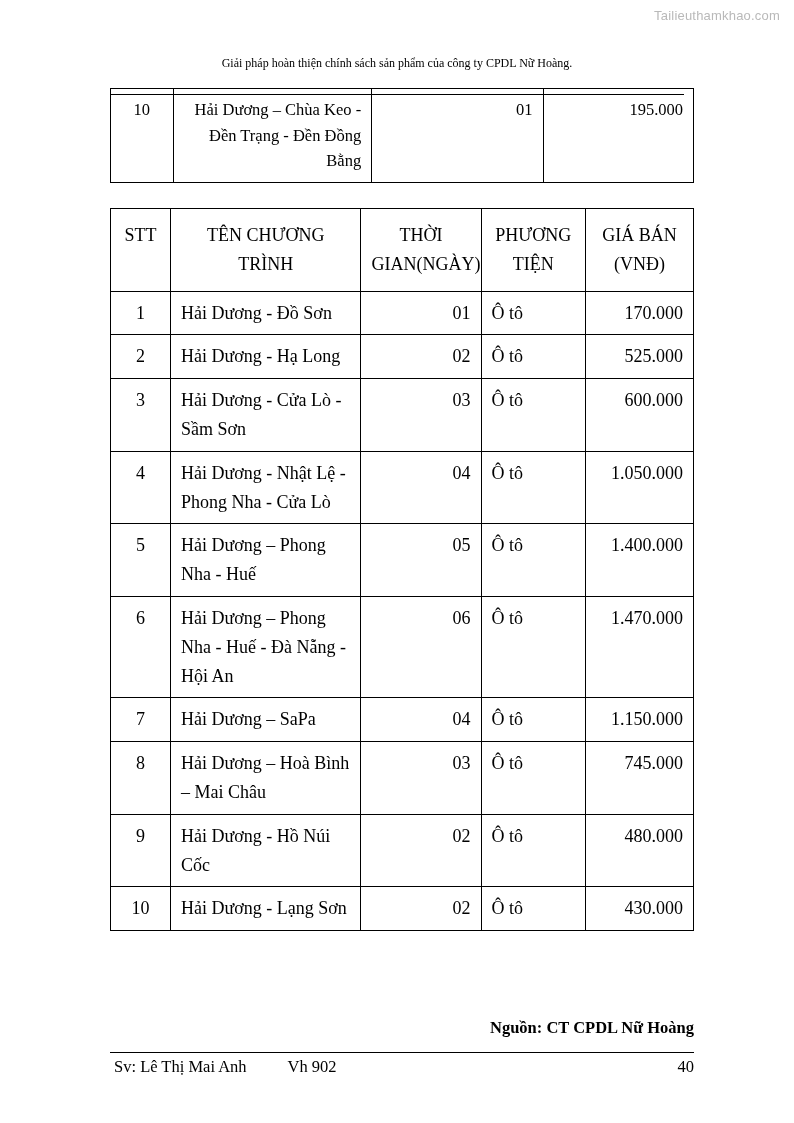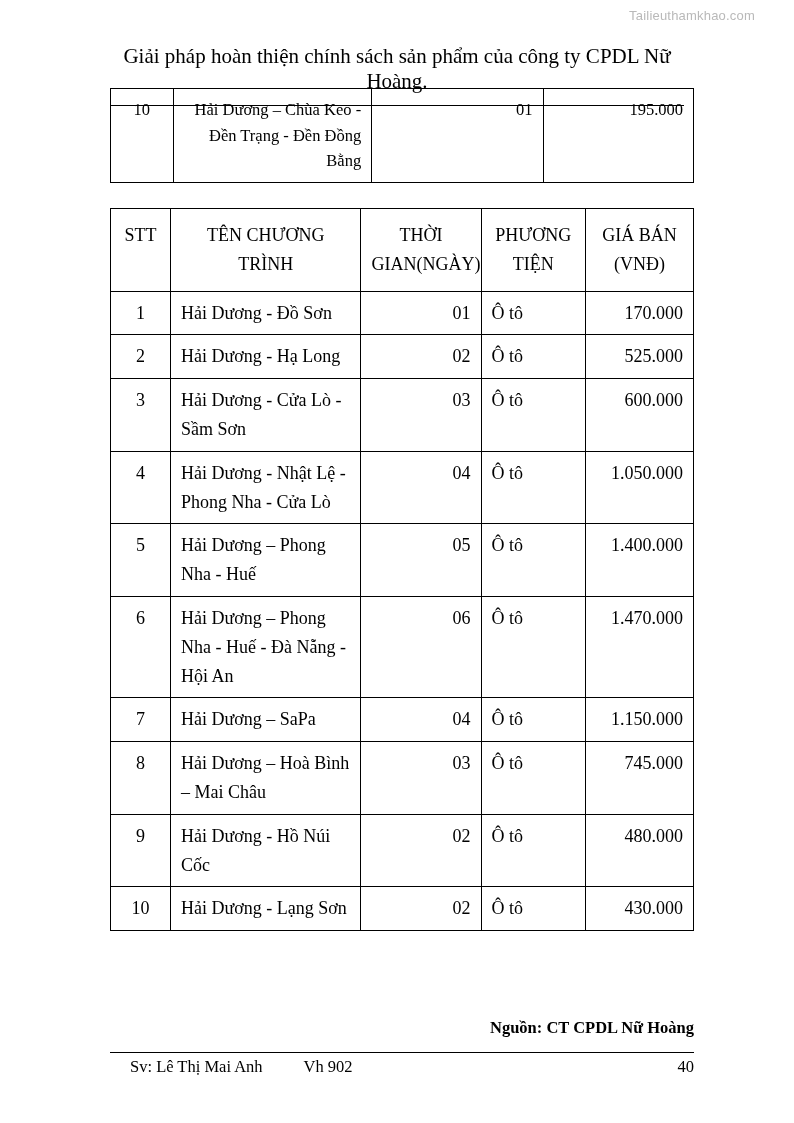--- a/index.html
+++ b/index.html
@@ -16,35 +16,35 @@
     overflow: hidden;
   }
   .page {
     position: absolute;
     inset: 0;
     padding: 0;
   }
   .watermark {
     position: absolute;
     top: 8px;
-    right: 39px;
+    right: 14px;
     font-family: "Liberation Sans", sans-serif;
     font-size: 13px;
     color: #b9b9b9;
     letter-spacing: 0.2px;
     margin-left: 28px;
   }
   .header {
     position: absolute;
-    top: 44px;
+    top: 56px;
     left: 110px;
     width: 574px;
     text-align: center;
-    font-size: 21px;
-    padding-bottom: 11px;
+    font-size: 12px;
+    padding-bottom: 23px;
     border-bottom: 1px solid #000;
   }
   .top-table {
     position: absolute;
     top: 88px;
     left: 110px;
     width: 584px;
     border-collapse: collapse;
     table-layout: fixed;
   }
@@ -104,21 +104,21 @@
   }
   .footer {
     position: absolute;
     top: 1057px;
     left: 110px;
     width: 584px;
     font-size: 16.5px;
   }
   .footer .left {
     position: absolute;
-    left: 20px;
+    left: 4px;
     top: 0;
     white-space: pre;
   }
   .footer .right {
     position: absolute;
     right: 0px;
     top: 0;
   }
 </style>
 </head>

